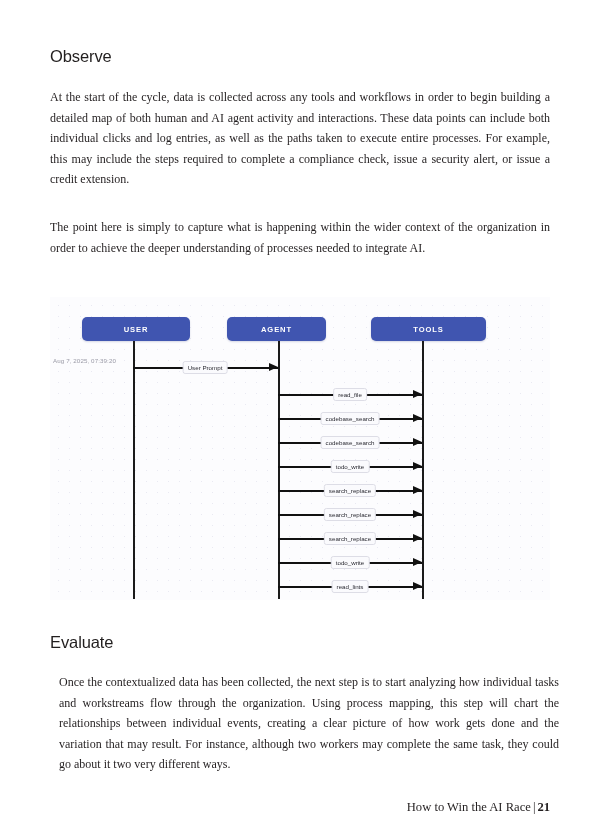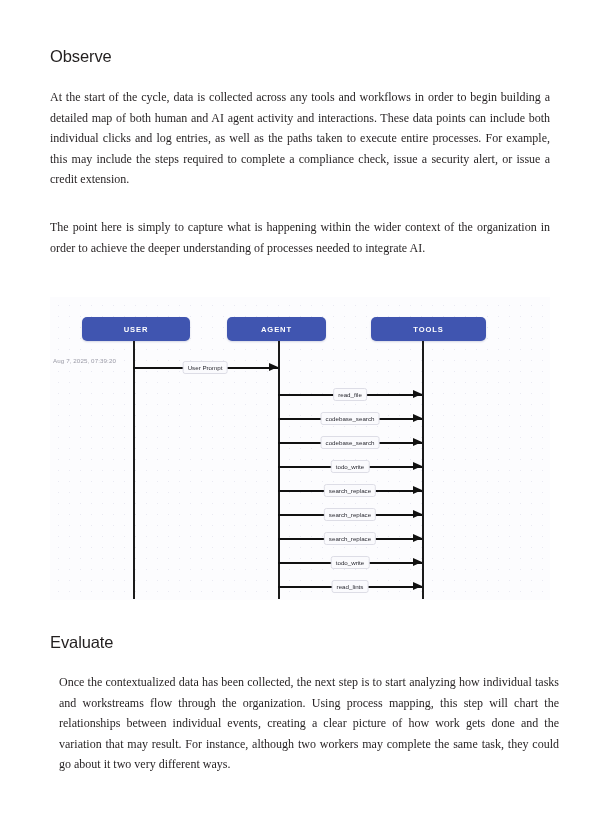--- a/index.html
+++ b/index.html
@@ -258,14 +258,17 @@
     </div>
 
     <div class="msg agent-tools" style="top:283px;">
       <div class="line"></div>
       <div class="arrow"></div>
       <div class="label">read_lints</div>
     </div>
 
   </div>
 
+  <div class="footer">
+    <span>How to Win the AI Race</span><span class="sep">|</span><span class="pagenum">21</span>
+  </div>
 
 </div>
 
 </body></html>

